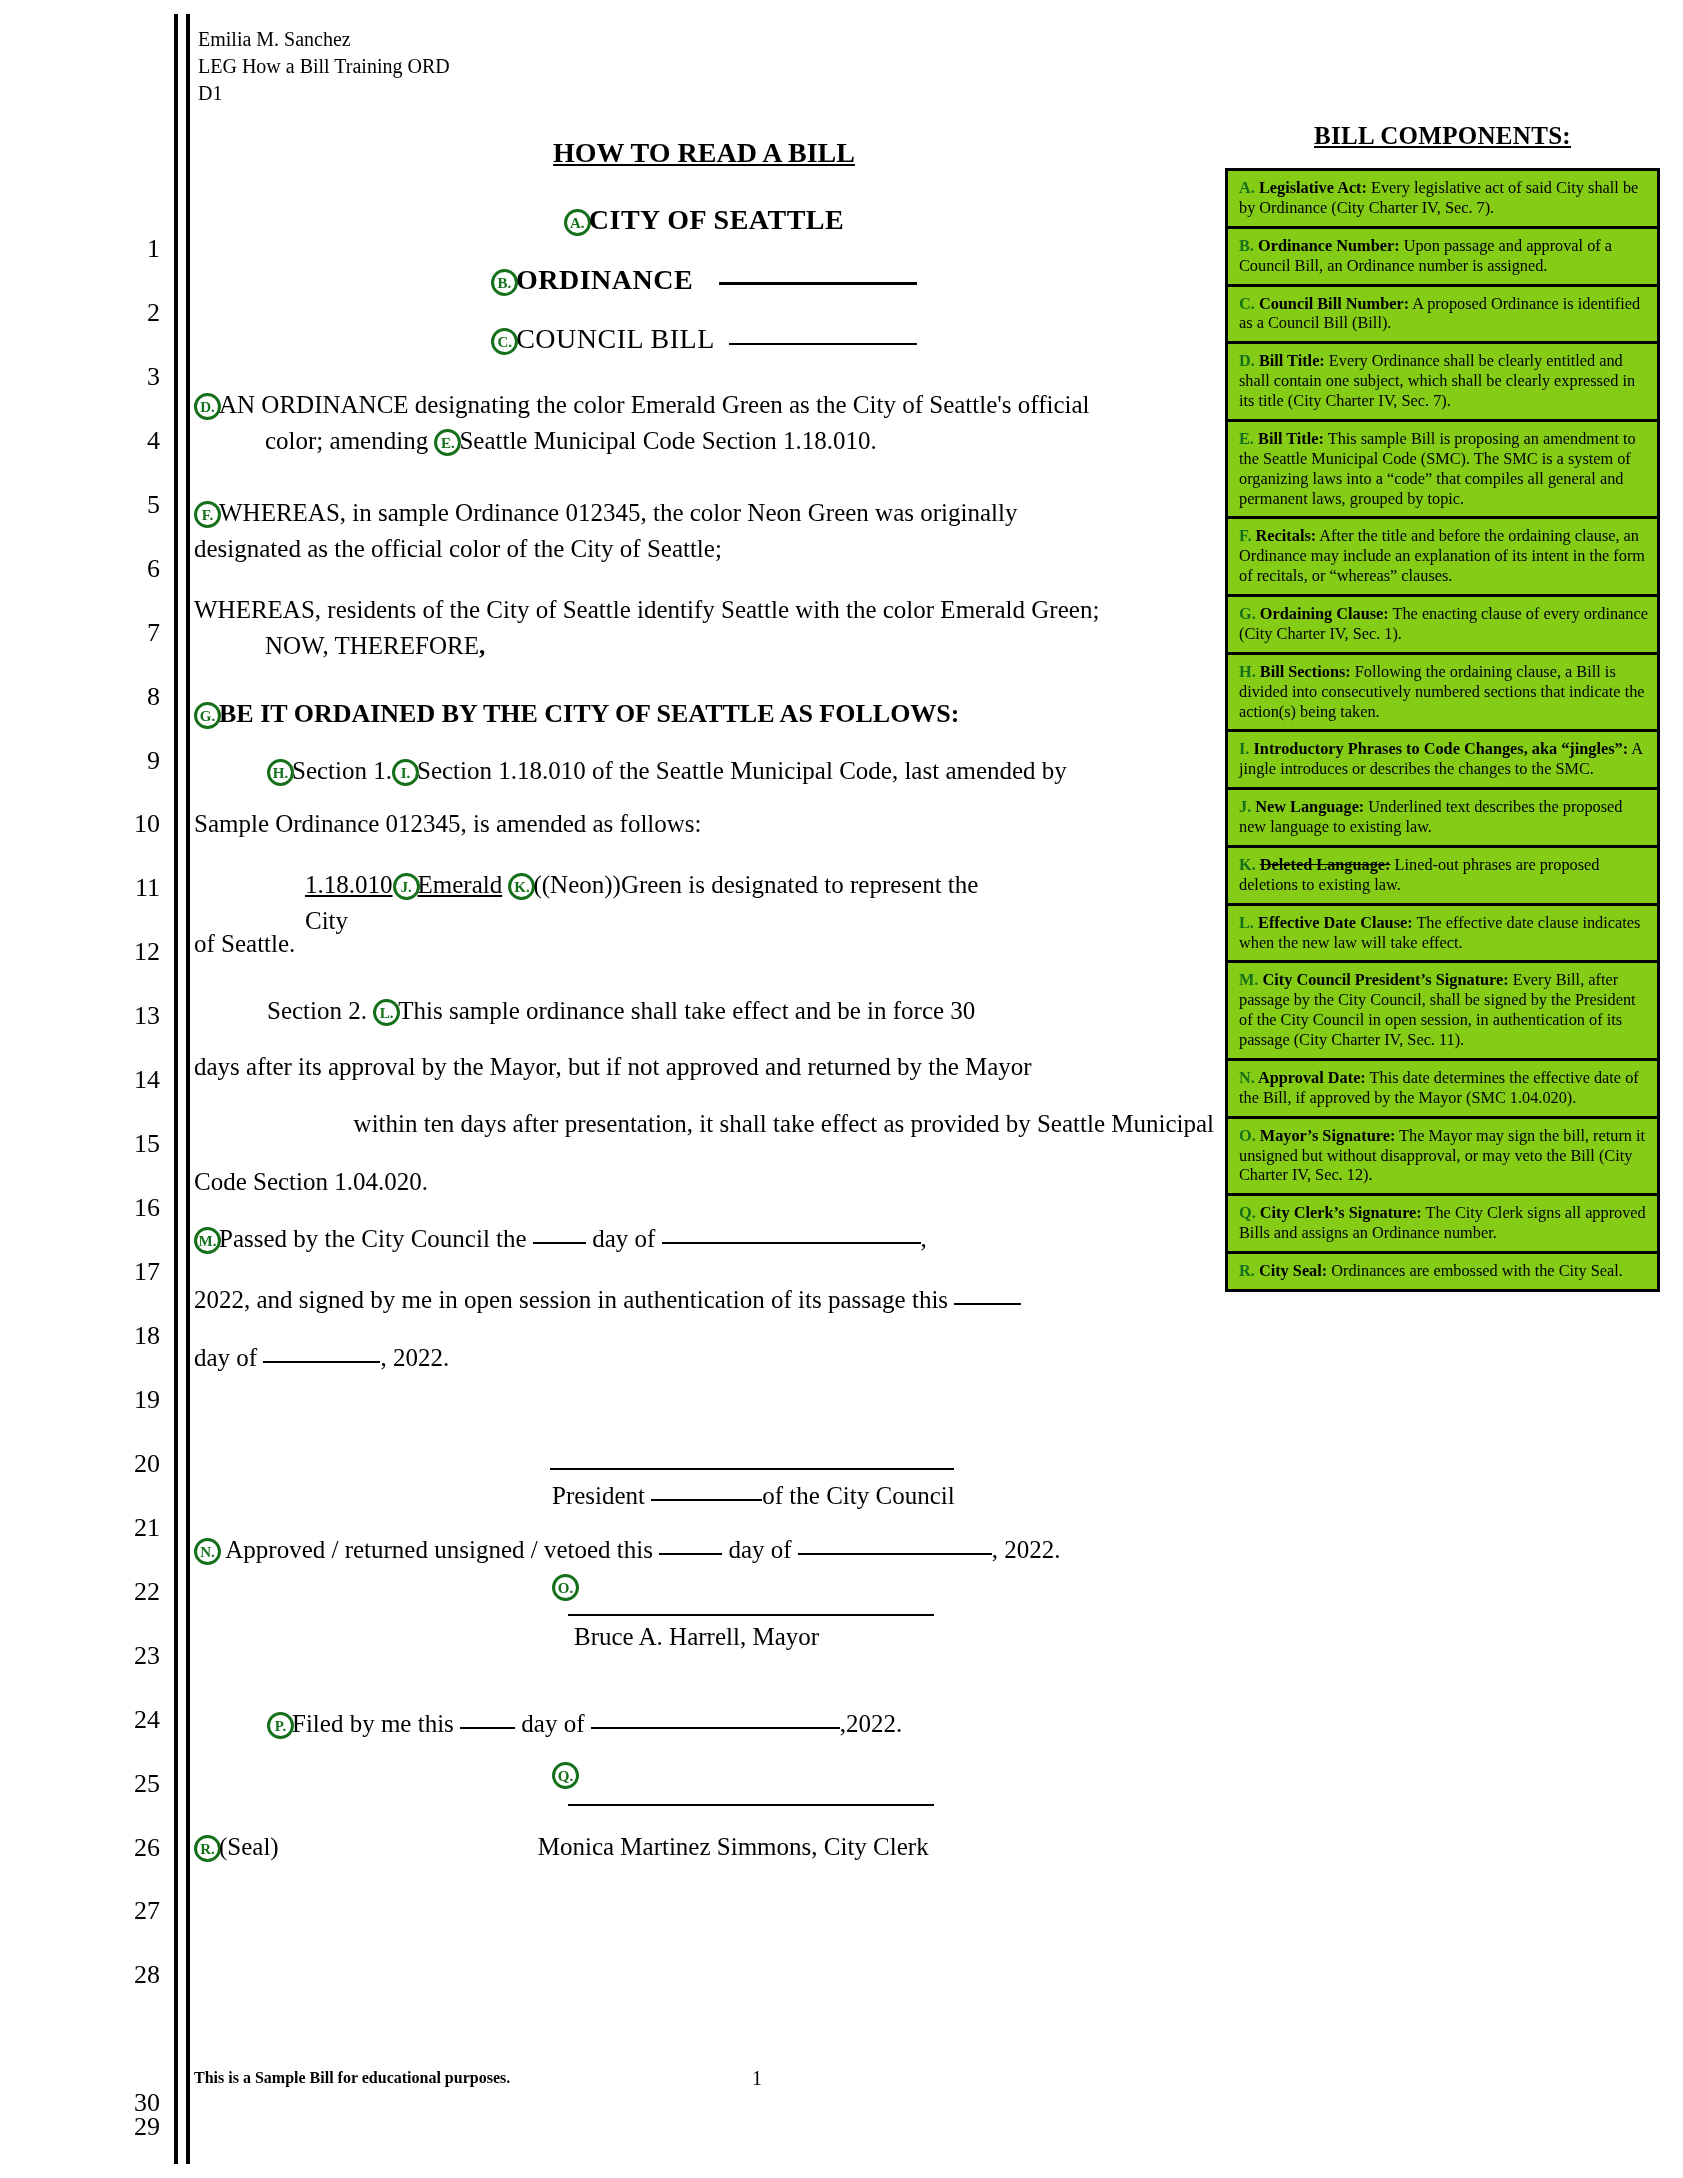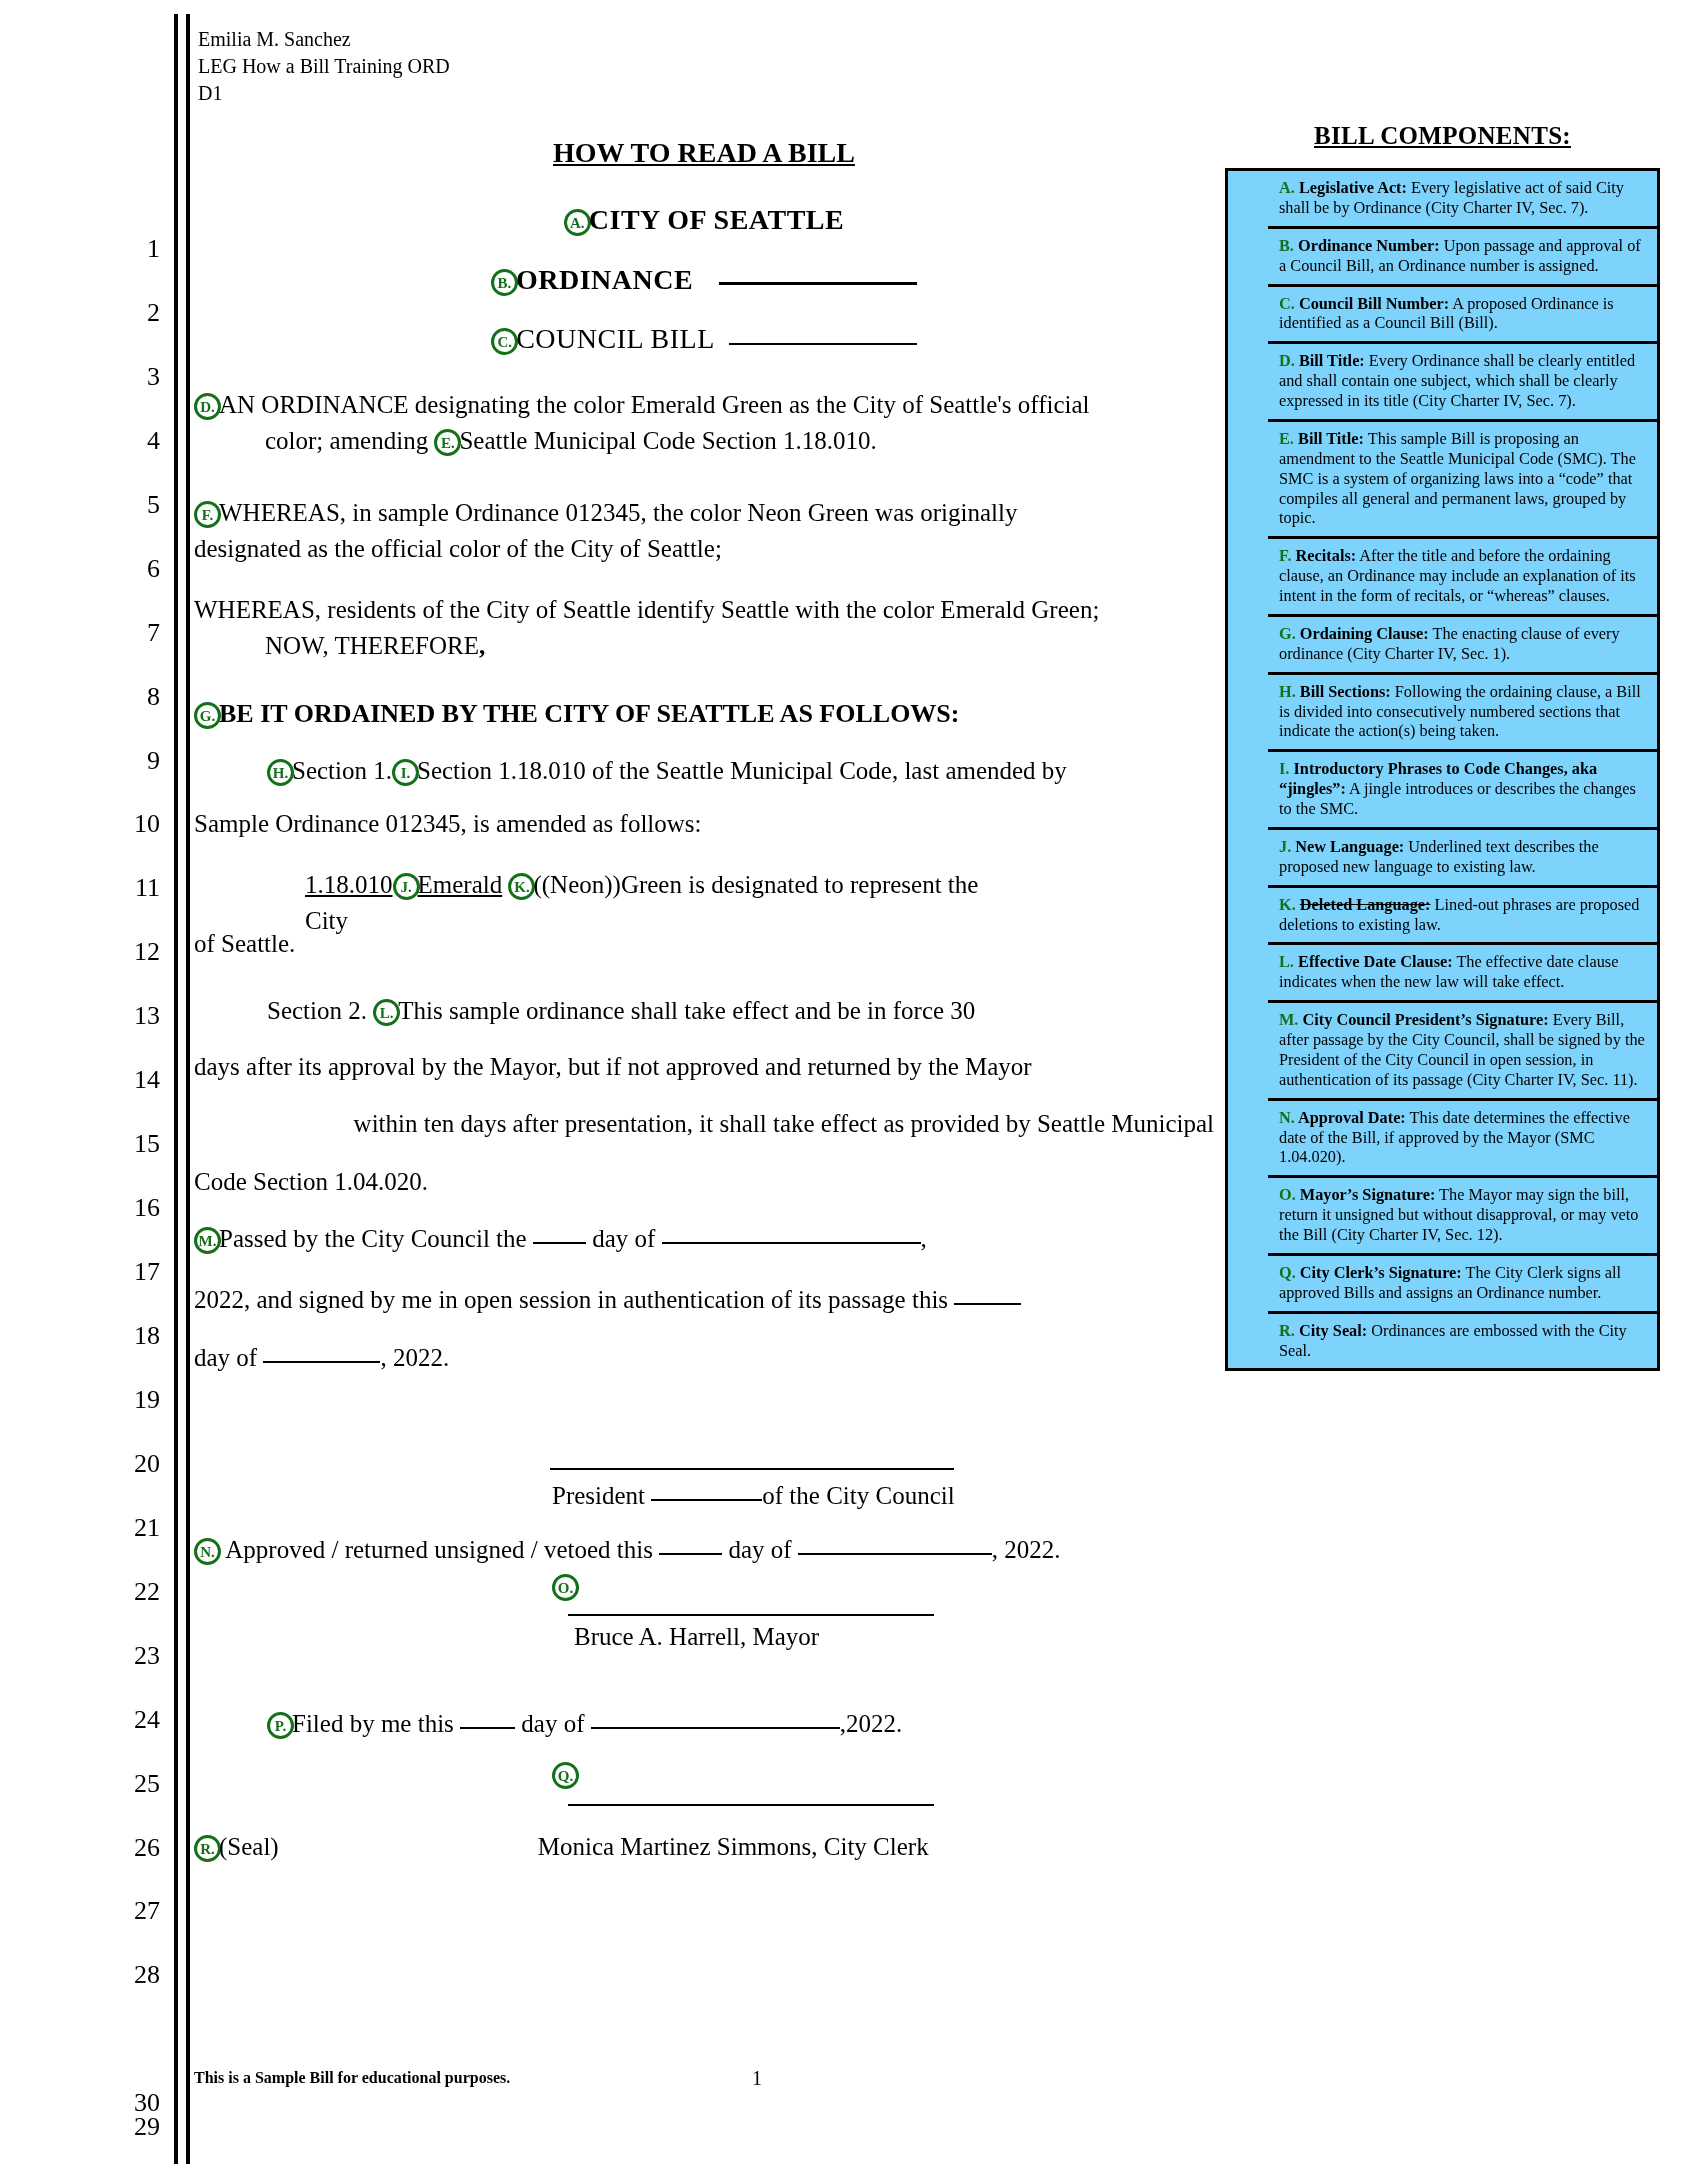--- a/index.html
+++ b/index.html
@@ -144,22 +144,21 @@
   #sbtitle {
     font-weight: bold;
     font-size: 25px;
     text-align: center;
     text-decoration: underline;
     margin-bottom: 18px;
     letter-spacing: 0.3px;
   }
   #sbbox {
     border: 3px solid #000;
-    background: #7dd3fc;
-    padding-left: 40px;
+    background: #84cc16;
   }
   .sbitem {
     border-bottom: 3px solid #000;
     padding: 7px 9px 8px 11px;
     font-size: 16.3px;
     line-height: 1.22;
   }
   .sbitem:last-child { border-bottom: none; }
   .sbletter { color: #15701a; font-weight: bold; }
   .sblabel { font-weight: bold; }

